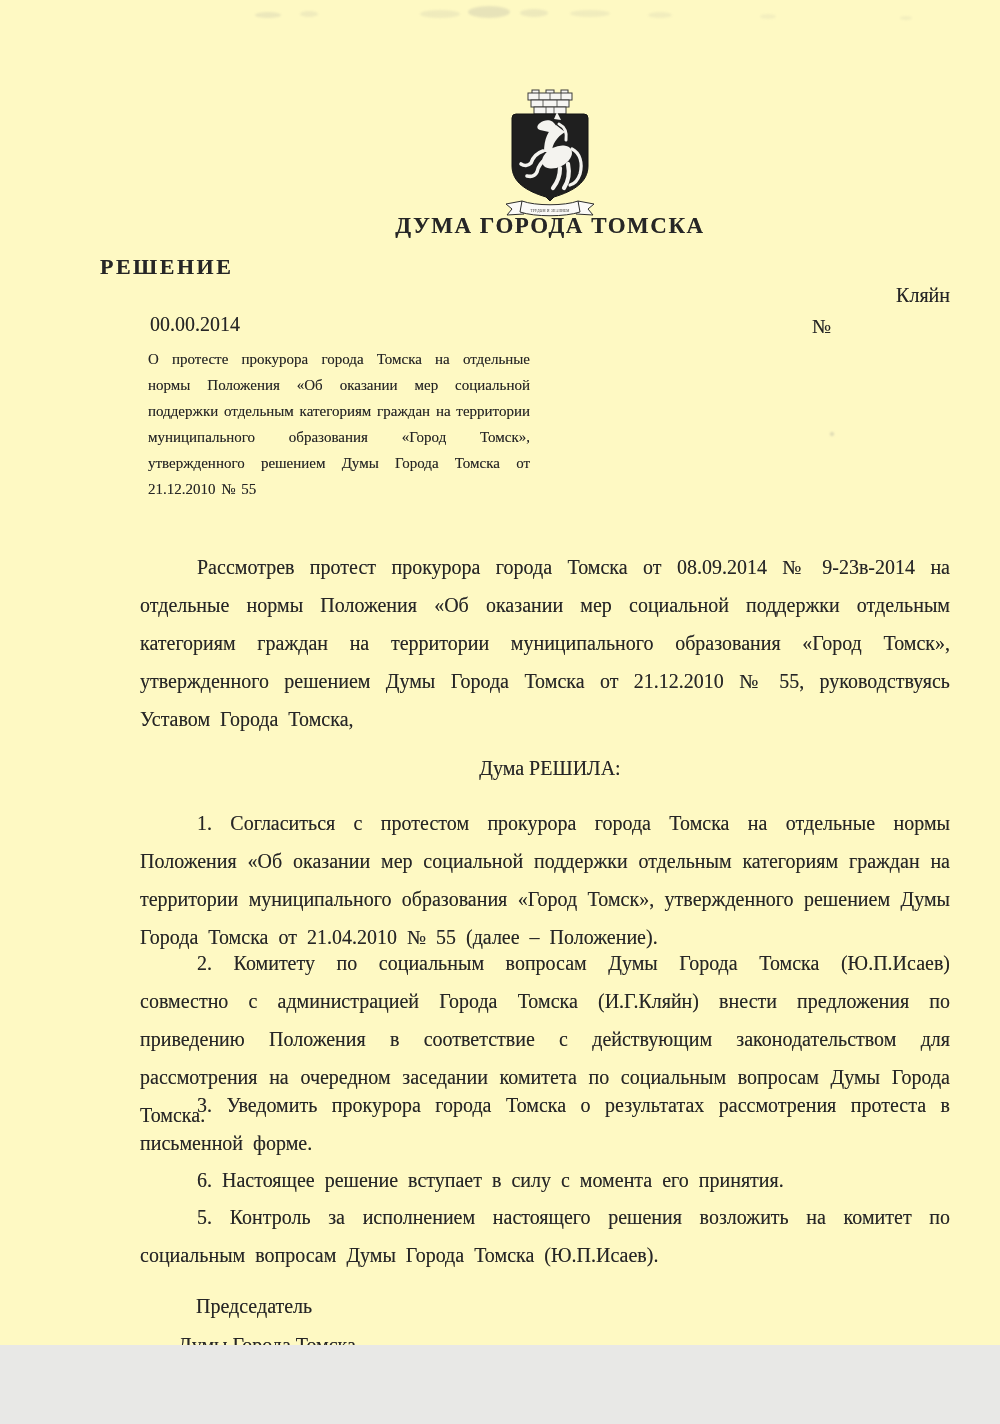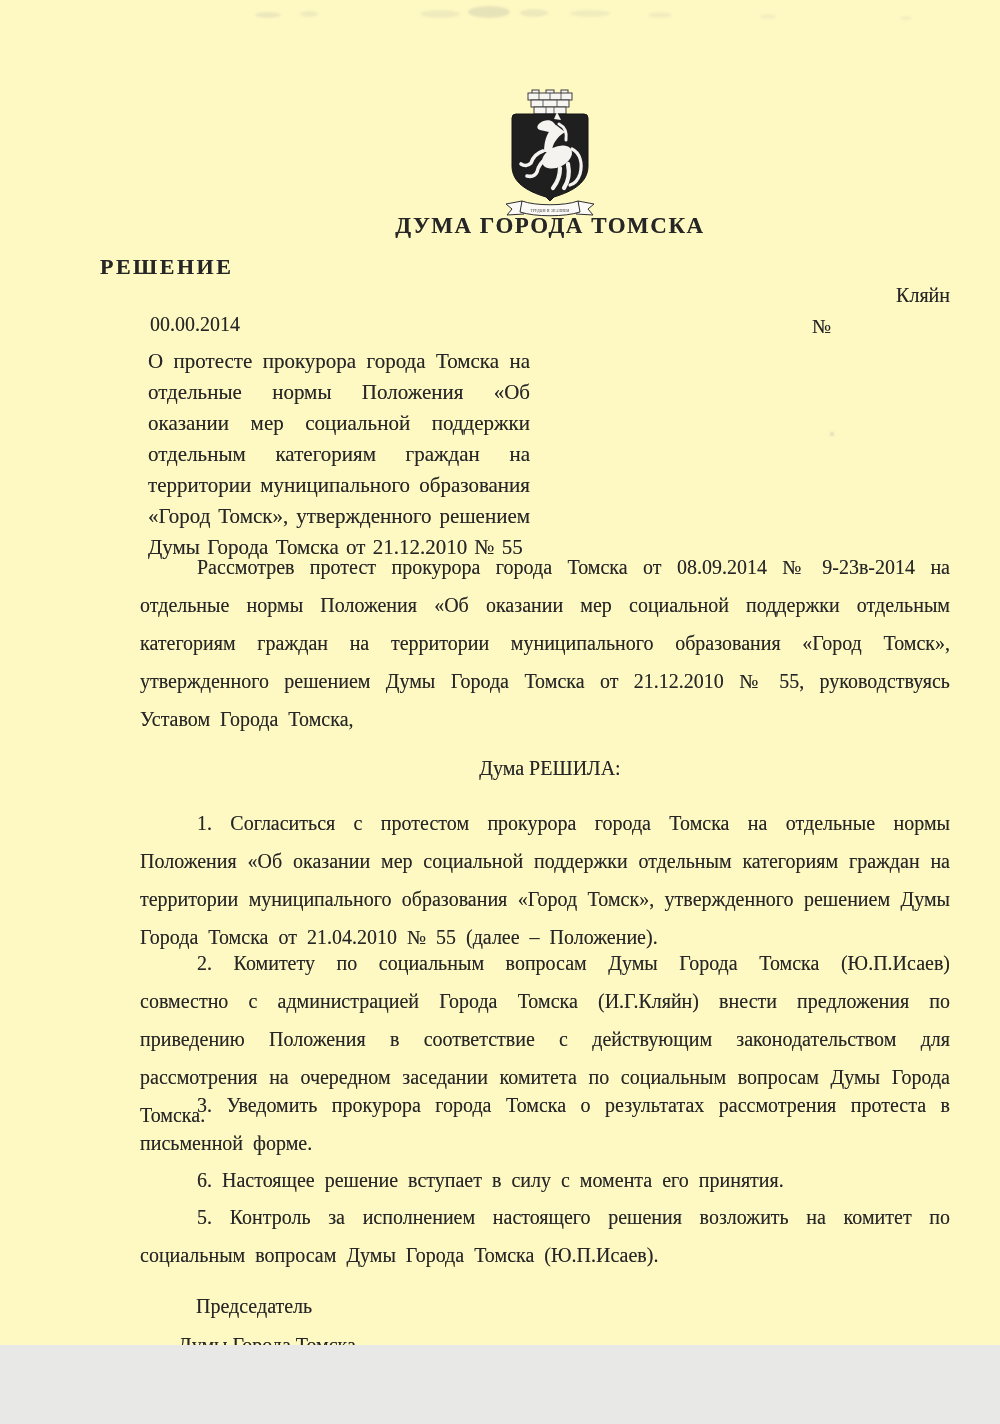--- a/index.html
+++ b/index.html
@@ -30,21 +30,21 @@
     letter-spacing:2.5px;
   }
   .draft-label{
     left:750px;top:284px;width:200px;
     text-align:right;font-size:20px;
   }
   .doc-date{left:150px;top:313px;font-size:20px;}
   .doc-no{left:812px;top:315px;font-size:20px;}
   .subject{
     left:148px;top:346px;width:382px;
-    font-size:21px;line-height:31px;
+    font-size:15px;line-height:26px;
     text-align:justify;text-align-last:left;
     word-spacing:2px;
   }
   .para{
     left:140px;width:810px;
     font-size:20px;line-height:38px;
     text-align:justify;text-align-last:left;
     word-spacing:5px;
   }
   .para.ind{text-indent:57px;}

